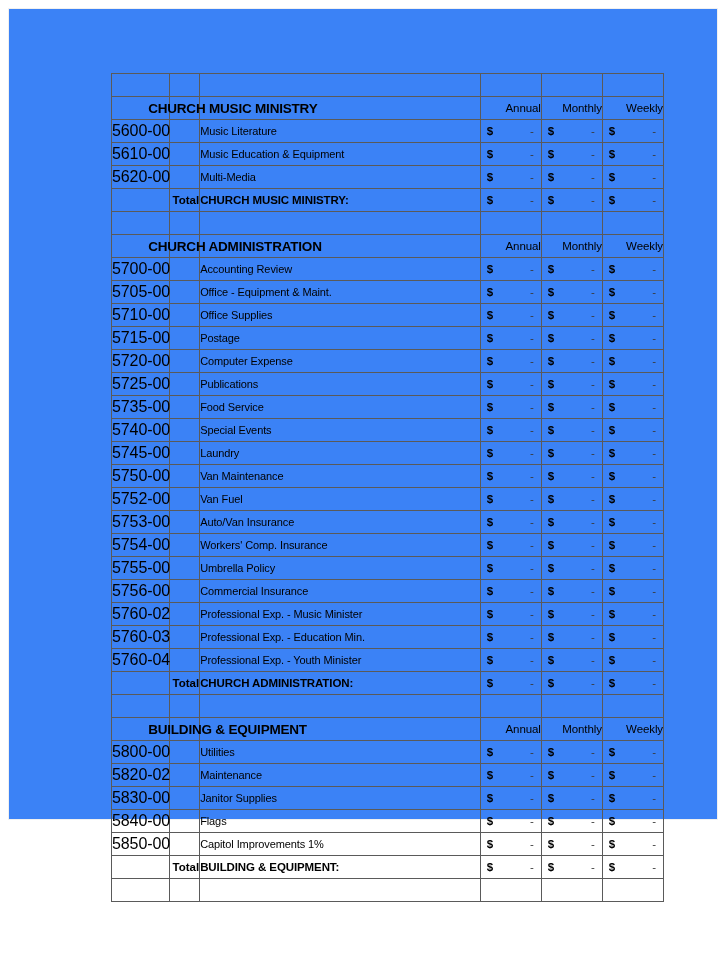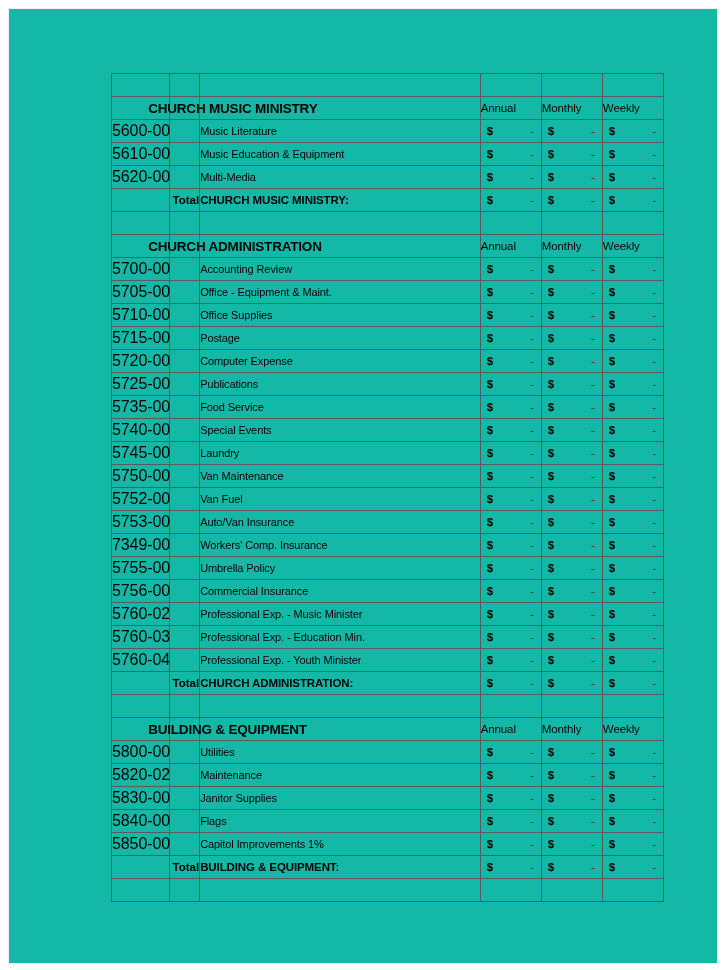--- a/index.html
+++ b/index.html
@@ -14,22 +14,22 @@
     font-family: "Liberation Sans", sans-serif;
     position: relative;
     overflow: hidden;
   }
 
   #page {
     position: absolute;
     left: 8px;
     top: 8px;
     width: 710px;
-    height: 956px;
-    background: #14b8a6;
+    height: 812px;
+    background: #3b82f6;
     border: 1px solid #f0f0f0;
     box-sizing: border-box;
   }
 
   
   #sheet {
     position: absolute;
     left: 102px;      
     top: 64px;        
     width: 553px;     
@@ -94,21 +94,21 @@
     position: absolute;
     right: 7px;
     top: 50%;
     transform: translateY(-50%);
     font-size: 11.5px;
     color: #3a3a3a;
   }
 
   
   .period {
-    text-align: left;
+    text-align: right;
     font-size: 11.5px;
     letter-spacing: -0.1px;
   }
 
   
   .secrow td { border-left-color: #5a5a5a; }
   .sectitle {
     position: relative;
     overflow: visible;
   }
@@ -453,21 +453,21 @@
           <td class="amt">
             <span class="cur">$</span>
             <span class="dash">-</span>
           </td>
           <td class="amt">
             <span class="cur">$</span>
             <span class="dash">-</span>
           </td>
         </tr>
         <tr>
-          <td class="code">7349-00</td>
+          <td class="code">5754-00</td>
           <td></td>
           <td class="desc">Workers' Comp. Insurance</td>
           <td class="amt">
             <span class="cur">$</span>
             <span class="dash">-</span>
           </td>
           <td class="amt">
             <span class="cur">$</span>
             <span class="dash">-</span>
           </td>

